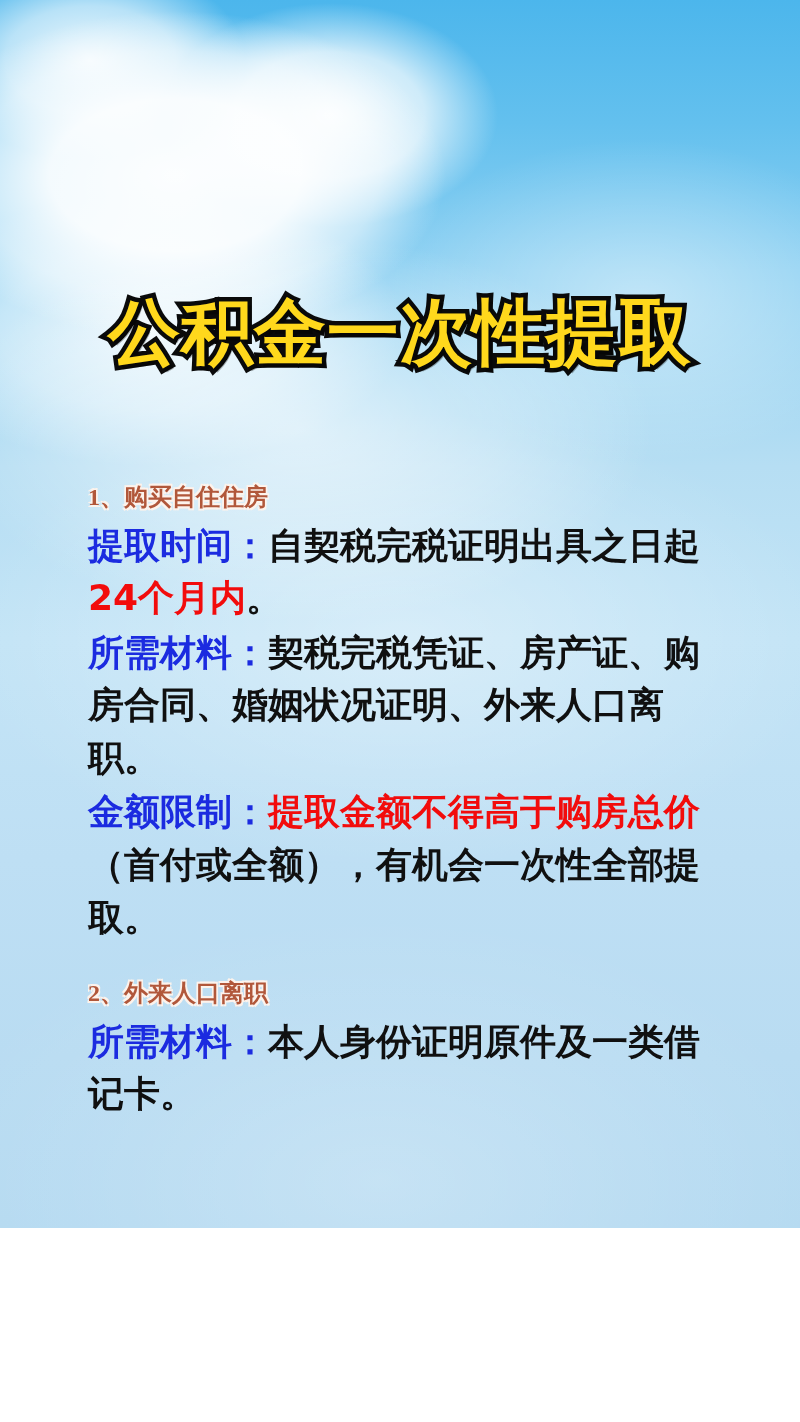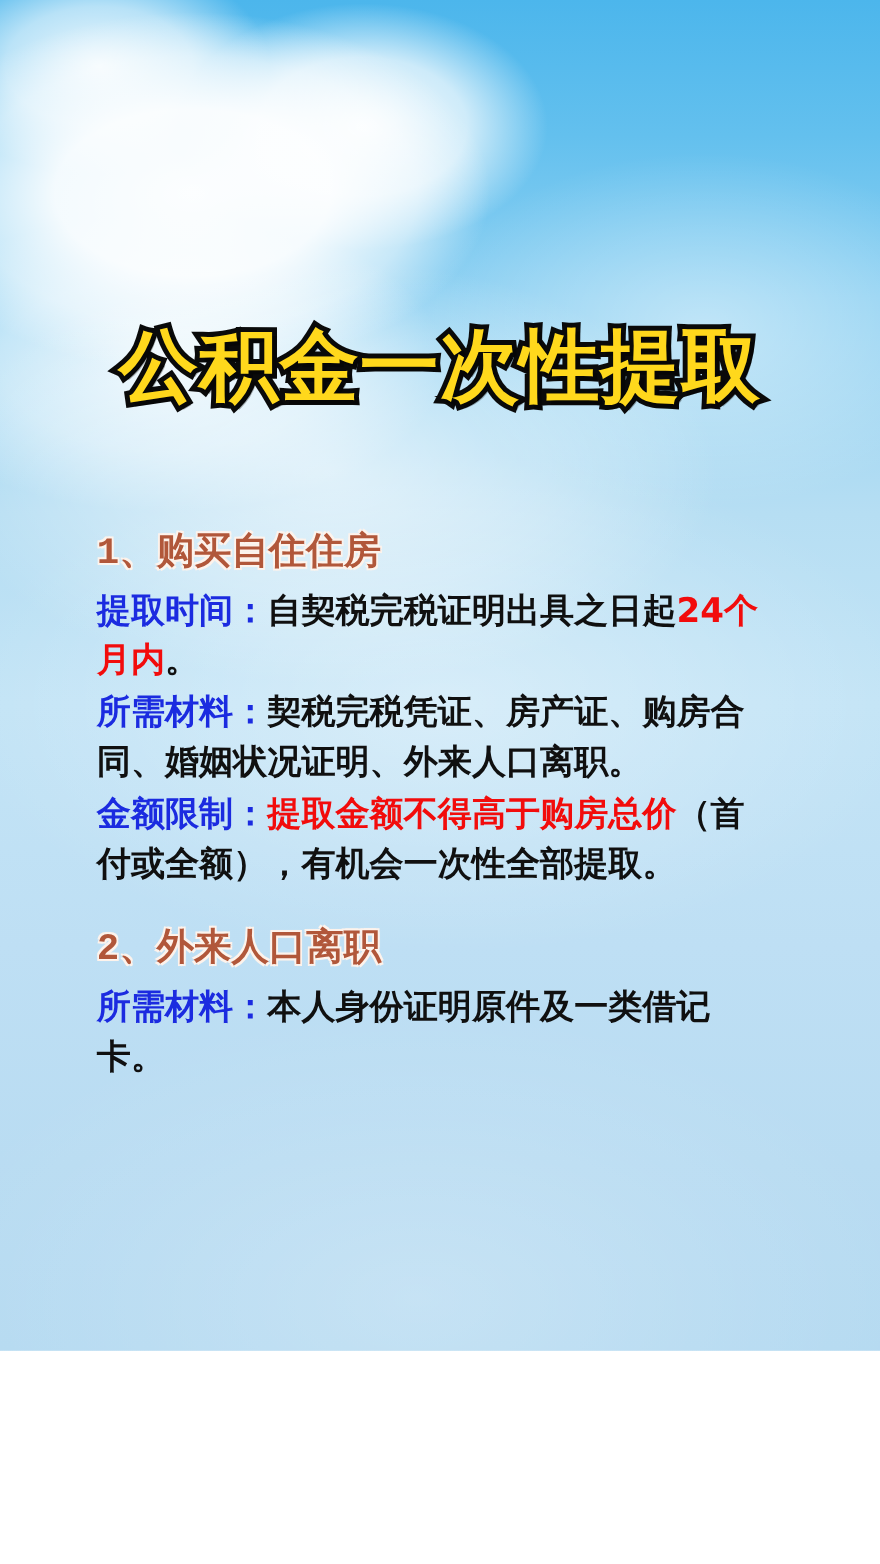--- a/index.html
+++ b/index.html
@@ -88,37 +88,37 @@
     top: 482px;
     width: 612px;
   }
 
   .section {
     margin: 0 0 34px 0;
   }
   .section:last-child { margin-bottom: 13px; }
 
   .section-heading {
-    font-family: Liberation Mono, monospace;
-    font-size: 34px;
+    font-family: Liberation Serif, serif;
+    font-size: 24px;
     font-weight: 700;
     line-height: 1.32;
     color: #B1573A;
     margin: 0 0 6px 0;
     text-shadow:
       -1.6px -1.6px 0 #fdf3ec,
        1.6px -1.6px 0 #fdf3ec,
       -1.6px  1.6px 0 #fdf3ec,
        1.6px  1.6px 0 #fdf3ec,
        0 0 3px rgba(255,255,255,0.85);
   }
 
   .para {
     font-family: "DejaVu Sans", "Liberation Sans", sans-serif;
-    font-size: 31px;
+    font-size: 36px;
     line-height: 1.46;
     color: #101010;
     margin: 0;
     letter-spacing: 0px;
     word-break: break-all;
   }
   .para + .para { margin-top: 2px; }
 
   .lbl {
     color: #1B2BE0;

